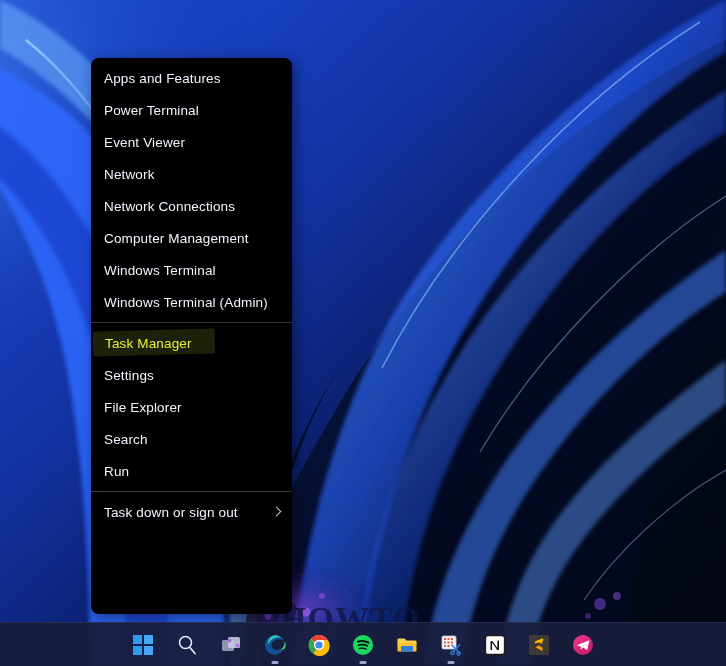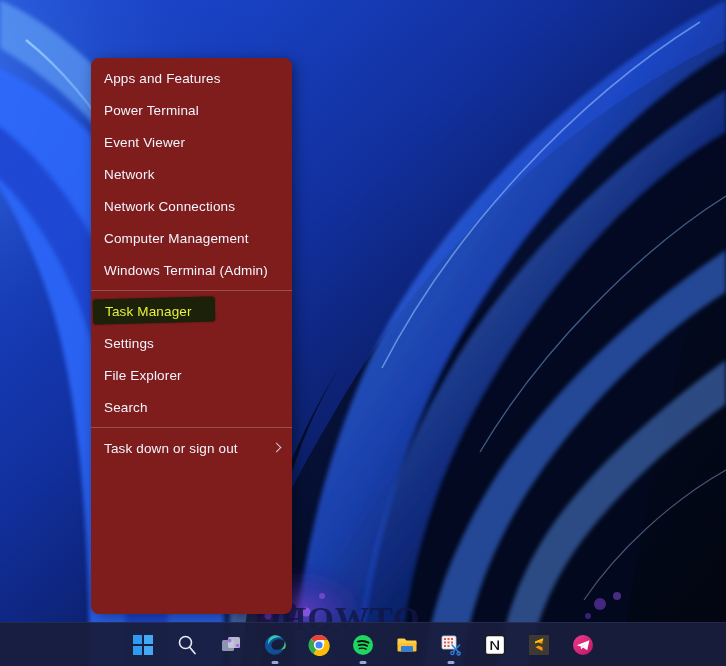--- a/index.html
+++ b/index.html
@@ -26,21 +26,21 @@
     position:absolute; left:268px; top:598px;
     width:34px; height:36px;
     pointer-events:none; opacity:.85;
   }
 
   
   #winx-menu {
     position:absolute;
     left:91px; top:58px;
     width:201px; height:556px;
-    background:#7f1d1d;
+    background:#000000;
     border-radius:8px 8px 8px 8px;
     box-shadow:3px 3px 14px rgba(0,0,0,0.42);
     overflow:hidden;
     padding-top:4px;
   }
   .menu-item {
     position:relative;
     height:32px;
     display:flex;
     align-items:center;
@@ -217,38 +217,44 @@
     <div class="menu-item">
       <span class="label">Network</span>
     </div>
     <div class="menu-item">
       <span class="label">Network Connections</span>
     </div>
     <div class="menu-item">
       <span class="label">Computer Management</span>
     </div>
     <div class="menu-item">
+      <span class="label">Windows Terminal</span>
+    </div>
+    <div class="menu-item">
       <span class="label">Windows Terminal (Admin)</span>
     </div>
 
     <div class="menu-sep"></div>
 
     <div class="menu-item hl-wrap">
       <span class="hl-box"></span>
       <span class="label">Task Manager</span>
     </div>
 
     <div class="menu-item">
       <span class="label">Settings</span>
     </div>
     <div class="menu-item">
       <span class="label">File Explorer</span>
     </div>
     <div class="menu-item">
       <span class="label">Search</span>
+    </div>
+    <div class="menu-item">
+      <span class="label">Run</span>
     </div>
 
     <div class="menu-sep"></div>
 
     <div class="menu-item">
       <span class="label">Task down or sign out</span>
       <span class="chev"></span>
     </div>
   </div>
 

